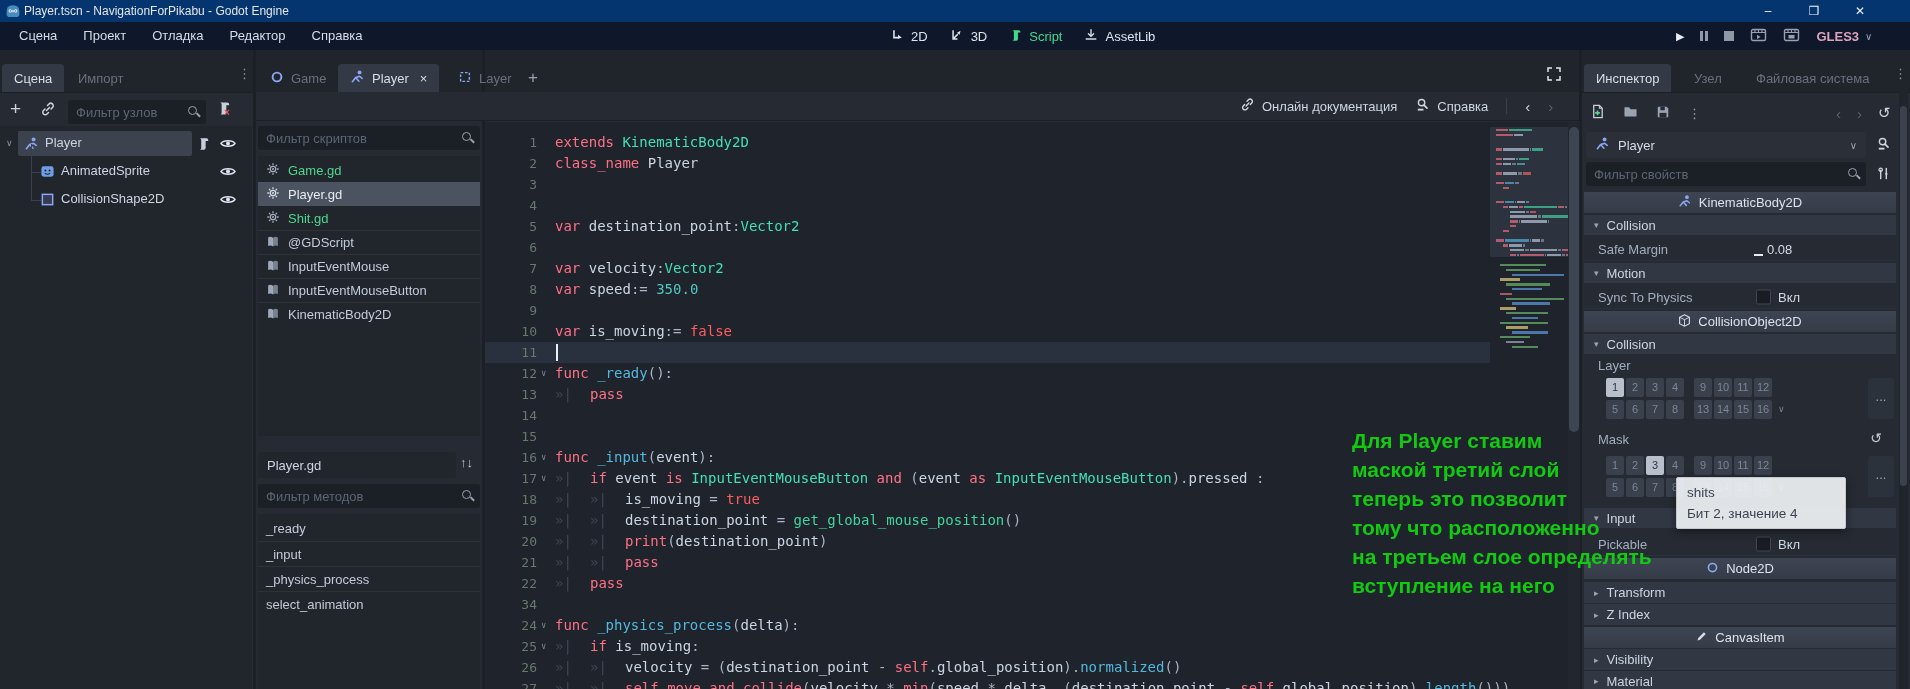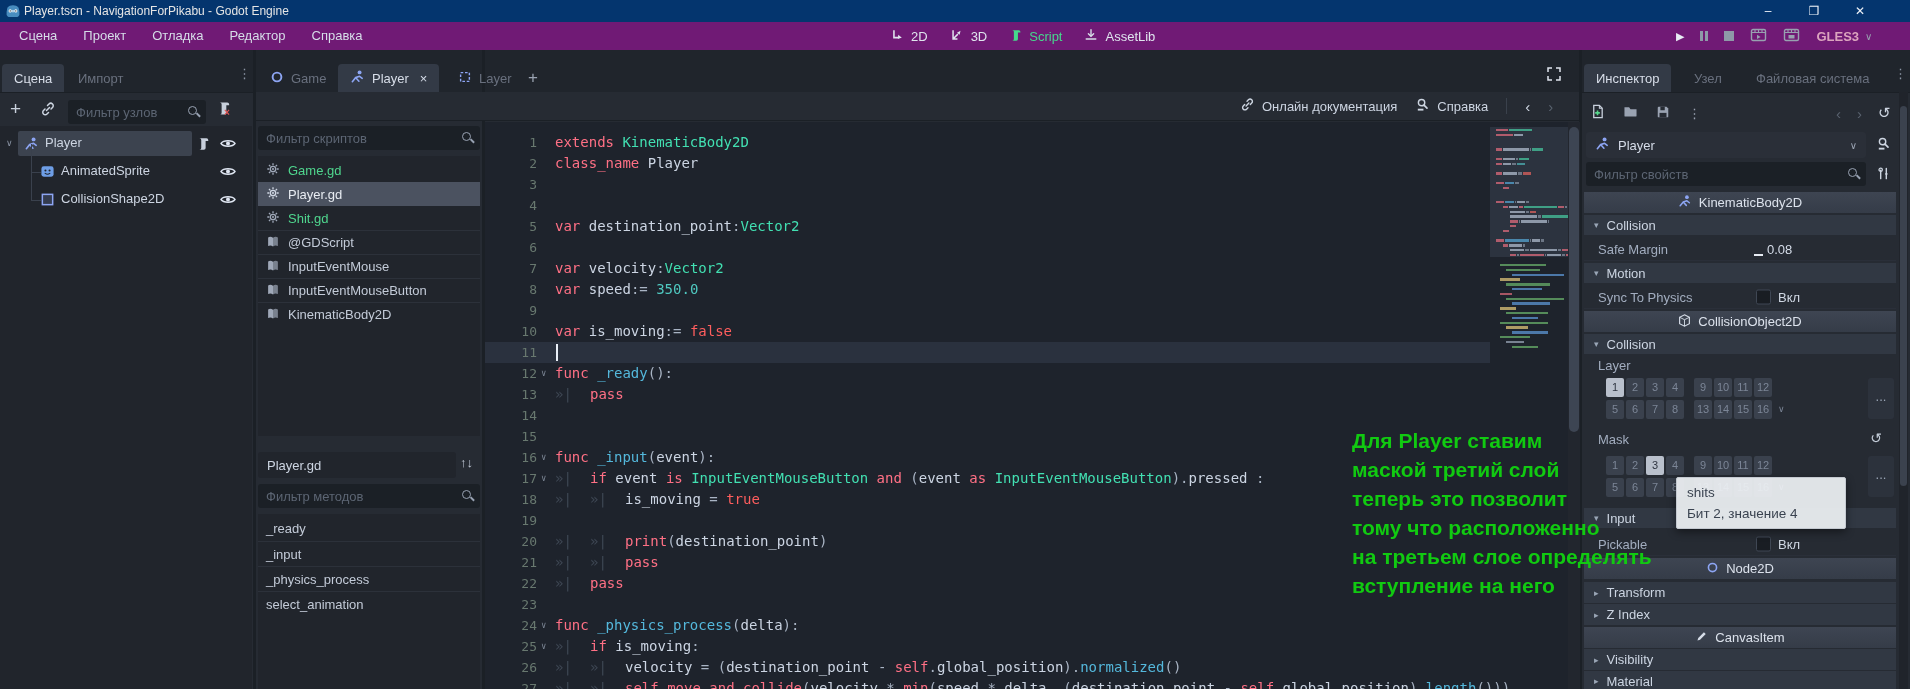--- a/index.html
+++ b/index.html
@@ -4,21 +4,21 @@
 <style>
 html,body{margin:0;padding:0;background:#101318}
 #root{position:relative;width:1910px;height:689px;overflow:hidden;background:#262b33;
   font-family:"Liberation Sans",sans-serif;color:#cdd5e2;font-size:13px}
 .r{position:absolute}
 
 .tb{left:0;top:0;width:1910px;height:22px;background:#04356e;display:flex;align-items:center}
 .tb .t{font-size:12px;color:#e5e5e5;margin-left:6px}
 .wbtn{position:absolute;top:0;width:46px;height:22px;text-align:center;line-height:22px;color:#eef2f8;font-size:12px}
 
-.mb{left:0;top:22px;width:1910px;height:28px;background:#701a75;border-bottom:1px solid #1a1e24}
+.mb{left:0;top:22px;width:1910px;height:28px;background:#0f172a;border-bottom:1px solid #1a1e24}
 .mi{display:inline-block;padding:0 13px;line-height:28px;font-size:13px;color:#d6dde8}
 .ws{display:flex;align-items:center;gap:7px;color:#dfe5ee;font-size:13px}
 
 .strip{left:0;top:50px;width:1910px;height:42px;background:#20252c;border-bottom:1px solid #1b2026}
 .ptab{position:absolute;top:64px;height:28px;display:flex;align-items:center;gap:7px;padding:0 12px;
   font-size:13px;color:#69707e;border-radius:4px 4px 0 0;box-sizing:border-box}
 .ptab.on{background:#333a46;color:#d8dee9}
 .split{background:#1b2026;top:50px;height:639px;width:3px}
 
 .inp{position:absolute;background:#1b2026;border-radius:3px}
@@ -360,25 +360,25 @@
         <div class="cl" style="top: 177.5px;"><div class="gnum">9</div><div class="ccode"></div></div>
         <div class="cl" style="top: 198.5px;"><div class="gnum">10</div><div class="ccode"><span class="tk-kw">var </span><span class="tk-txt">is_moving</span><span class="tk-op">:= </span><span class="tk-bool">false</span></div></div>
         <div class="cl cur" style="top: 219.5px;"><div class="gnum">11</div><div class="ccode"></div><div class="cursor"></div></div>
         <div class="cl" style="top: 240.5px;"><div class="gnum">12</div><div class="fold">∨</div><div class="ccode"><span class="tk-kw">func </span><span class="tk-fn">_ready</span><span class="tk-op">():</span></div></div>
         <div class="cl" style="top: 261.5px;"><div class="gnum">13</div><div class="ccode"><span class="tm">»|</span><span class="tk-kw">pass</span></div></div>
         <div class="cl" style="top: 282.5px;"><div class="gnum">14</div><div class="ccode"></div></div>
         <div class="cl" style="top: 303.5px;"><div class="gnum">15</div><div class="ccode"></div></div>
         <div class="cl" style="top: 324.5px;"><div class="gnum">16</div><div class="fold">∨</div><div class="ccode"><span class="tk-kw">func </span><span class="tk-fn">_input</span><span class="tk-op">(</span><span class="tk-txt">event</span><span class="tk-op">):</span></div></div>
         <div class="cl" style="top: 345.5px;"><div class="gnum">17</div><div class="fold">∨</div><div class="ccode"><span class="tm">»|</span><span class="tk-kw">if </span><span class="tk-txt">event </span><span class="tk-kw">is </span><span class="tk-type">InputEventMouseButton </span><span class="tk-kw">and </span><span class="tk-op">(</span><span class="tk-txt">event </span><span class="tk-kw">as </span><span class="tk-type">InputEventMouseButton</span><span class="tk-op">).</span><span class="tk-txt">pressed </span><span class="tk-op">:</span></div></div>
         <div class="cl" style="top: 366.5px;"><div class="gnum">18</div><div class="ccode"><span class="tm">»|</span><span class="tm">»|</span><span class="tk-txt">is_moving </span><span class="tk-op">= </span><span class="tk-bool">true</span></div></div>
-        <div class="cl" style="top: 387.5px;"><div class="gnum">19</div></div>
+        <div class="cl" style="top: 387.5px;"><div class="gnum">19</div><div class="ccode"><span class="tm">»|</span><span class="tm">»|</span><span class="tk-txt">destination_point </span><span class="tk-op">= </span><span class="tk-builtin">get_global_mouse_position</span><span class="tk-op">()</span></div></div>
         <div class="cl" style="top: 408.5px;"><div class="gnum">20</div><div class="ccode"><span class="tm">»|</span><span class="tm">»|</span><span class="tk-kw">print</span><span class="tk-op">(</span><span class="tk-txt">destination_point</span><span class="tk-op">)</span></div></div>
         <div class="cl" style="top: 429.5px;"><div class="gnum">21</div><div class="ccode"><span class="tm">»|</span><span class="tm">»|</span><span class="tk-kw">pass</span></div></div>
         <div class="cl" style="top: 450.5px;"><div class="gnum">22</div><div class="ccode"><span class="tm">»|</span><span class="tk-kw">pass</span></div></div>
-        <div class="cl" style="top: 471.5px;"><div class="gnum">23</div><div class="ccode"></div></div>
+        <div class="cl" style="top: 471.5px;"><div class="gnum">34</div><div class="ccode"></div></div>
         <div class="cl" style="top: 492.5px;"><div class="gnum">24</div><div class="fold">∨</div><div class="ccode"><span class="tk-kw">func </span><span class="tk-fn">_physics_process</span><span class="tk-op">(</span><span class="tk-txt">delta</span><span class="tk-op">):</span></div></div>
         <div class="cl" style="top: 513.5px;"><div class="gnum">25</div><div class="fold">∨</div><div class="ccode"><span class="tm">»|</span><span class="tk-kw">if </span><span class="tk-txt">is_moving</span><span class="tk-op">:</span></div></div>
         <div class="cl" style="top: 534.5px;"><div class="gnum">26</div><div class="ccode"><span class="tm">»|</span><span class="tm">»|</span><span class="tk-txt">velocity </span><span class="tk-op">= (</span><span class="tk-txt">destination_point </span><span class="tk-op">- </span><span class="tk-kw">self</span><span class="tk-op">.</span><span class="tk-txt">global_position</span><span class="tk-op">).</span><span class="tk-fn">normalized</span><span class="tk-op">()</span></div></div>
         <div class="cl" style="top: 555.5px;"><div class="gnum">27</div><div class="ccode"><span class="tm">»|</span><span class="tm">»|</span><span class="tk-kw">self</span><span class="tk-op">.</span><span class="tk-kw">move_and_collide</span><span class="tk-op">(</span><span class="tk-txt">velocity </span><span class="tk-op">* </span><span class="tk-kw">min</span><span class="tk-op">(</span><span class="tk-txt">speed </span><span class="tk-op">* </span><span class="tk-txt">delta</span><span class="tk-op">, (</span><span class="tk-txt">destination_point </span><span class="tk-op">- </span><span class="tk-kw">self</span><span class="tk-op">.</span><span class="tk-txt">global_position</span><span class="tk-op">).</span><span class="tk-fn">length</span><span class="tk-op">()))</span></div></div>
       </div>
     <div class="r" style="left:1005px;top:0;width:78px;height:567px" id="map">
         <div style="position: absolute; left: 0px; top: 5px; width: 78px; height: 130px; background: rgb(44, 51, 63);"></div>
         <div style="position: absolute; left: 6px; top: 7px; height: 2.4px; display: flex; gap: 1px;">
           <span style="display: inline-block; height: 2.4px; width: 12px; background: rgb(176, 92, 108);"></span>
           <span style="display: inline-block; height: 2.4px; width: 22.5px; background: rgb(63, 159, 133);"></span>

